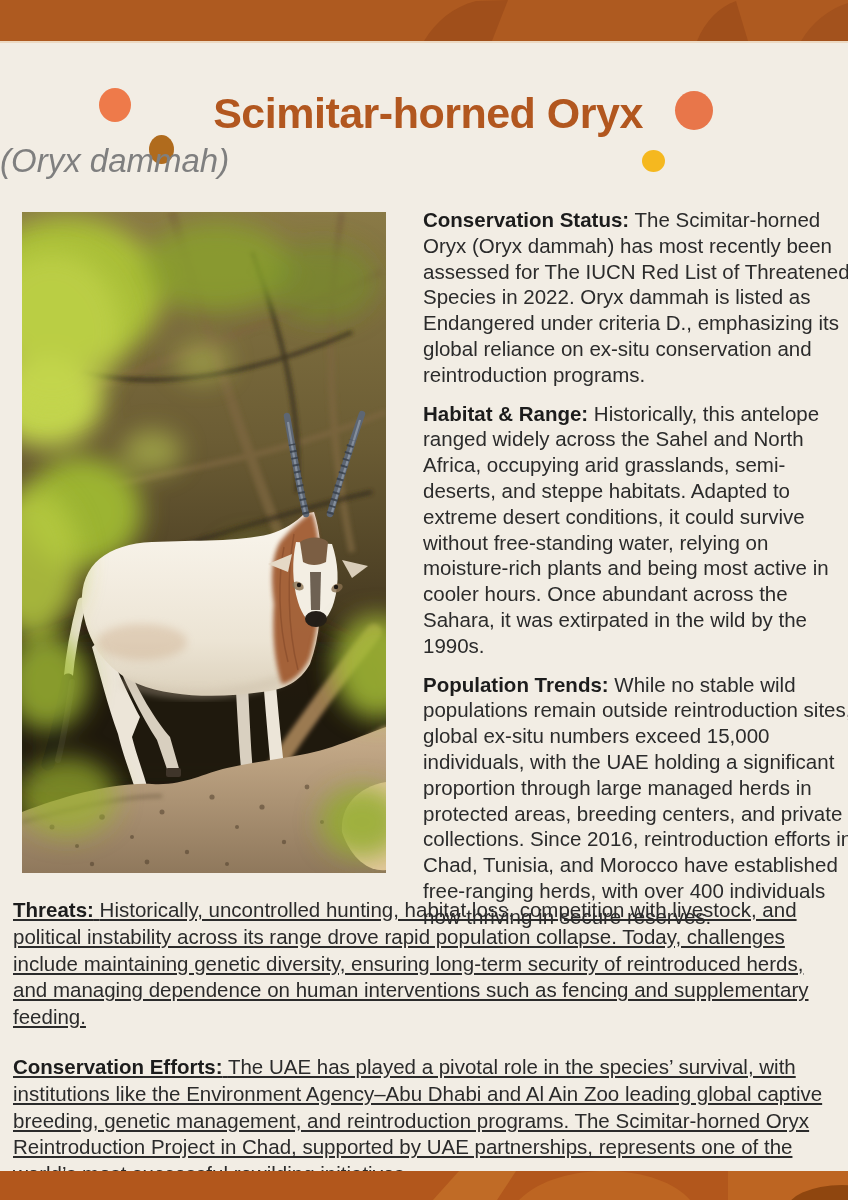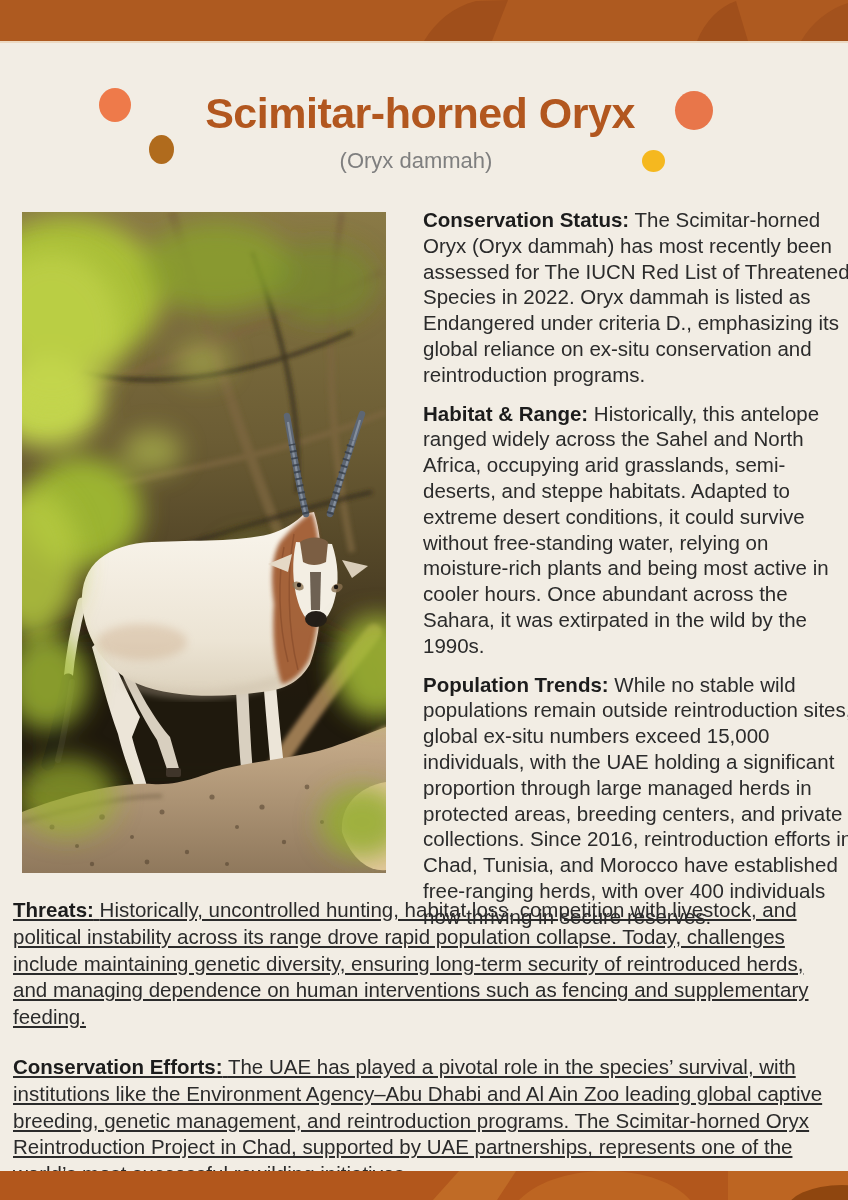--- a/index.html
+++ b/index.html
@@ -10,27 +10,27 @@
   }
   .band{position:absolute; left:0; display:block;}
   .band-top{top:0; border-bottom:2px solid #ecd9c2;}
   .band-bottom{bottom:0;}
   .dot{position:absolute; border-radius:50%;}
   .dot-orange-left{left:99px;  top:88px;  width:32px; height:34px;}
   .dot-brown-left {left:149px; top:135px; width:25px; height:29px;}
   .dot-orange-right{left:675px; top:91px; width:38px; height:39px;}
   .dot-yellow-right{left:642px; top:150px; width:23px; height:22px;}
   .title{
-    position:absolute; top:88px; left:4px; width:832px; margin:0;
+    position:absolute; top:88px; left:12px; width:832px; margin:0;
     text-align:center; font-size:43px; font-weight:bold; letter-spacing:-.5px;
     line-height:50px;
   }
   .subtitle{
     position:absolute; top:139px; left:0; width:832px;
-    text-align:center; font-size:22px; color:#7f7f7f;
+    text-align:left; font-size:33px; font-style:italic; color:#7f7f7f;
     line-height:44px;
   }
   .photo{
     position:absolute; left:22px; top:212px; width:364px; height:661px;
     margin:0; overflow:hidden; background:#5a4c2c;
   }
   .col{
     position:absolute; left:423px; top:207px; width:434px;
     font-size:20.5px; line-height:25.8px;
   }

